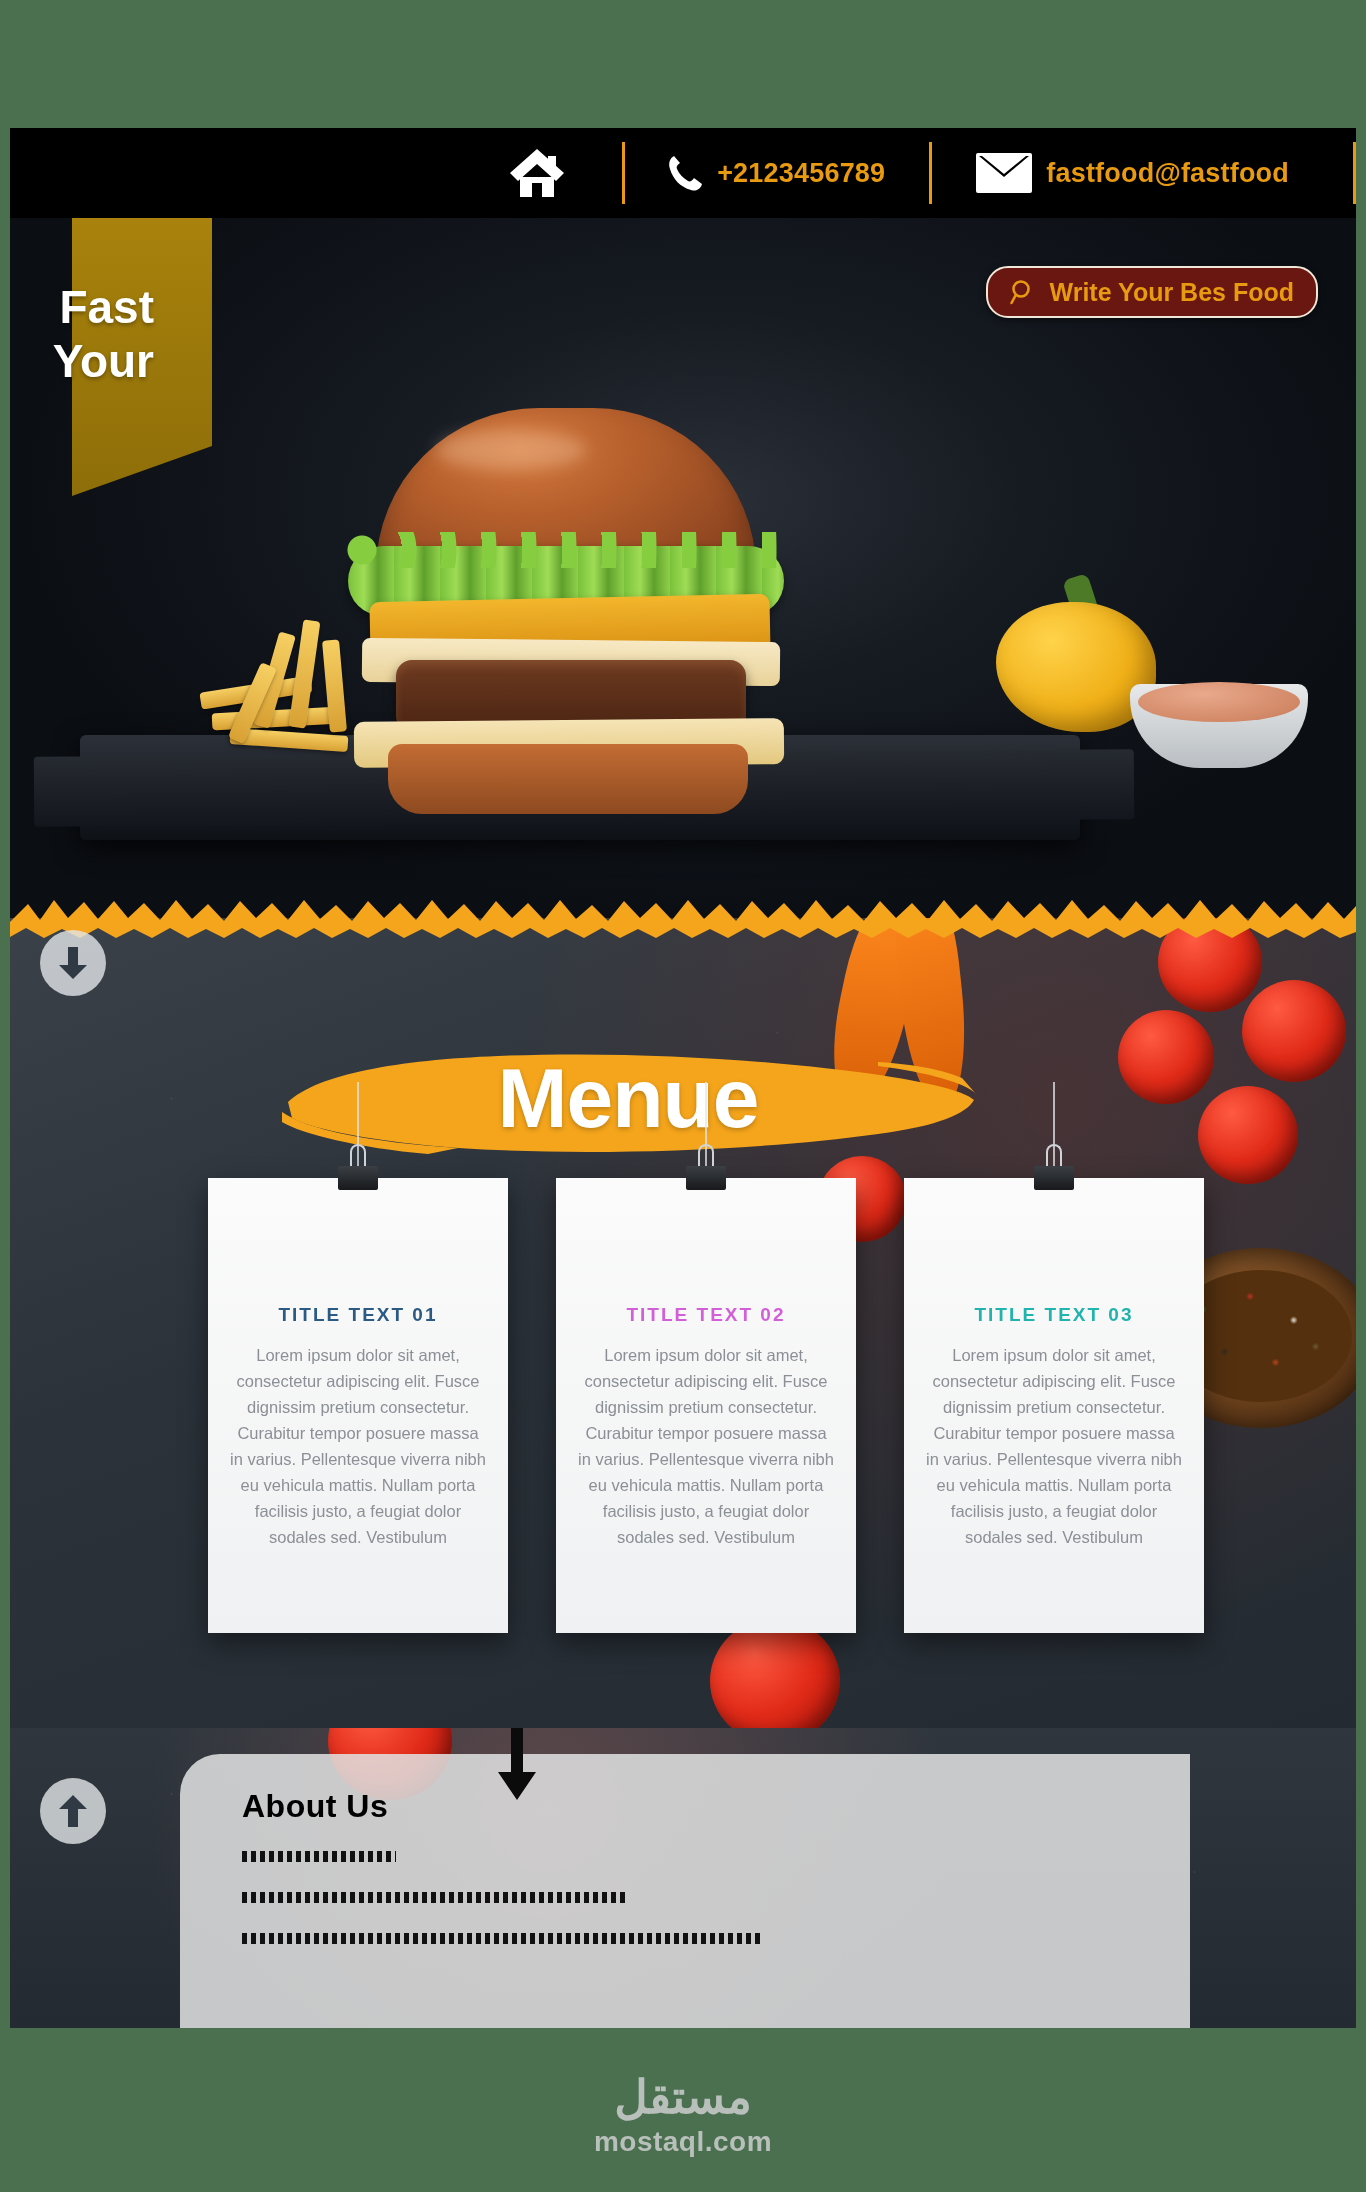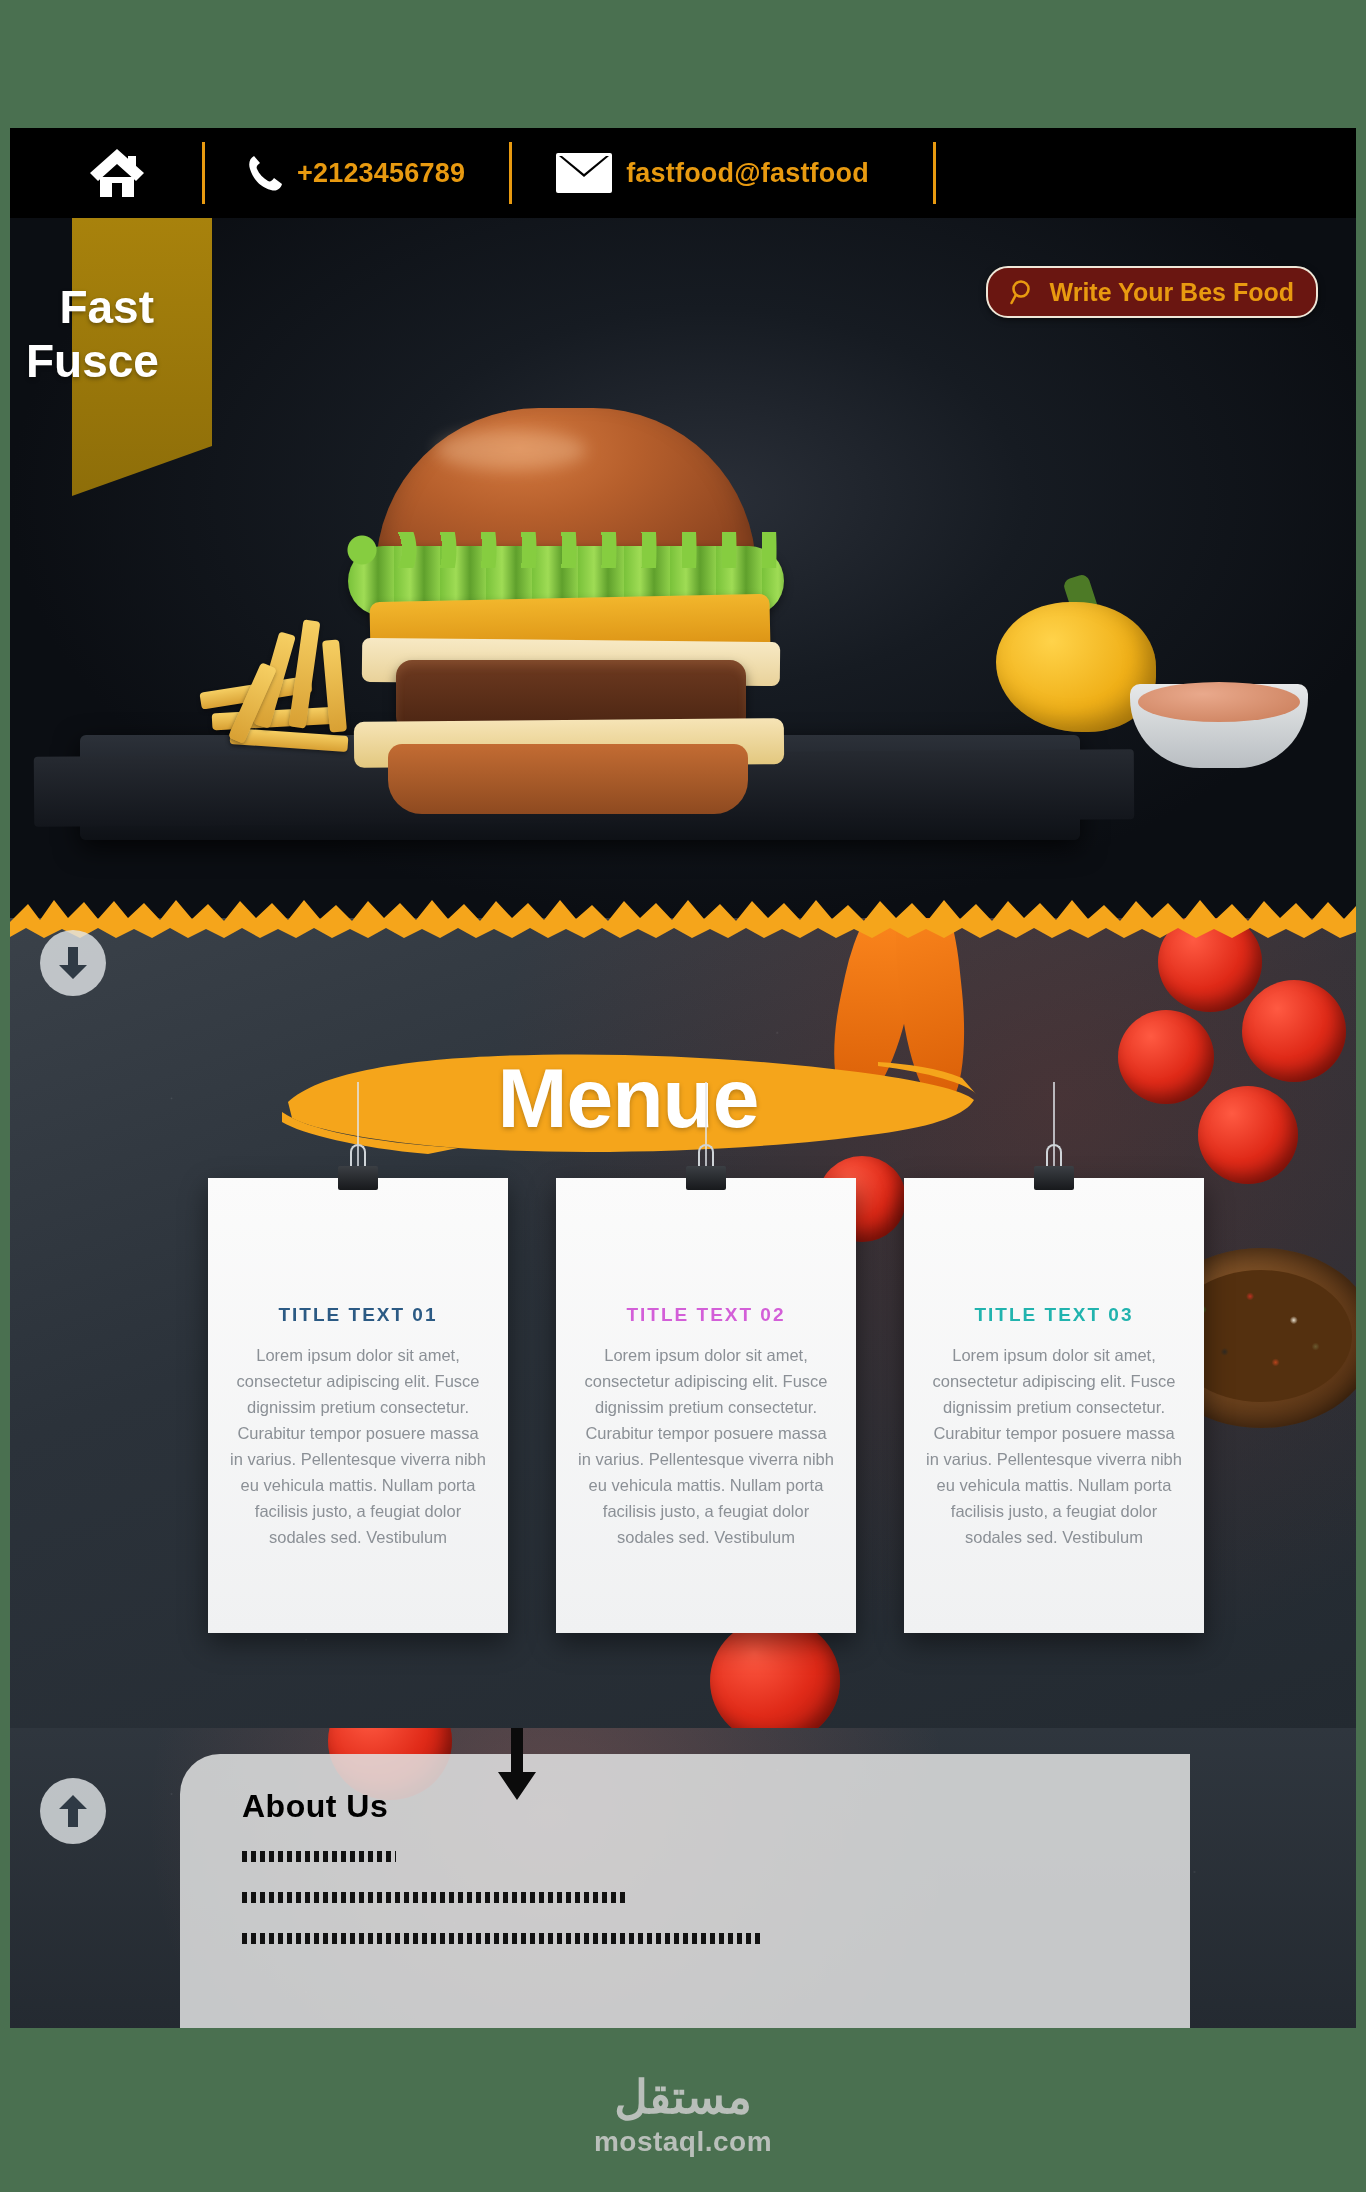--- a/index.html
+++ b/index.html
@@ -18,21 +18,21 @@
   
   .frame{
     position:absolute; left:10px; top:128px; width:1346px; height:1900px;
     overflow:hidden;
     background:#11161c;
   }
 
   
   .topbar{
     position:absolute; left:0; top:0; width:1346px; height:90px;
-    background:#000; display:flex; align-items:center;
+    background:#000; display:flex; align-items:center;justify-content:flex-end;
   }
   .tb-cell{
     height:90px; display:flex; align-items:center; gap:14px;
     padding:0 22px; position:relative;
   }
   .tb-sep{
     width:3px; height:62px; background:#e89a10; flex:0 0 auto;
   }
   .tb-text{
     color:#e89a10; font-size:27px; font-weight:bold; letter-spacing:.2px;
@@ -371,21 +371,21 @@
       </div>
 
       <div class="pepper-stem"></div>
       <div class="pepper"></div>
       <div class="bowl"></div>
       <div class="bowl-sauce"></div>
 
       <div class="ribbon"></div>
       <div class="ribbon-txt" style="z-index:7;text-align:right;">
         <div>Fast</div>
-        <div>Fusce</div>
+        <div>Your</div>
       </div>
 
       <div class="search">
         <span class="ico">
           <svg width="26" height="26" viewBox="0 0 26 26">
             <circle cx="11" cy="10" r="7.5" fill="none" stroke="#e89a10" stroke-width="2.6"></circle>
             <line x1="5.5" y1="16.5" x2="1.5" y2="24" stroke="#e89a10" stroke-width="2.6" stroke-linecap="round"></line>
           </svg>
         </span>
         <span class="search-txt" title="Write Your Bes Food">Write Your Bes Food</span>

